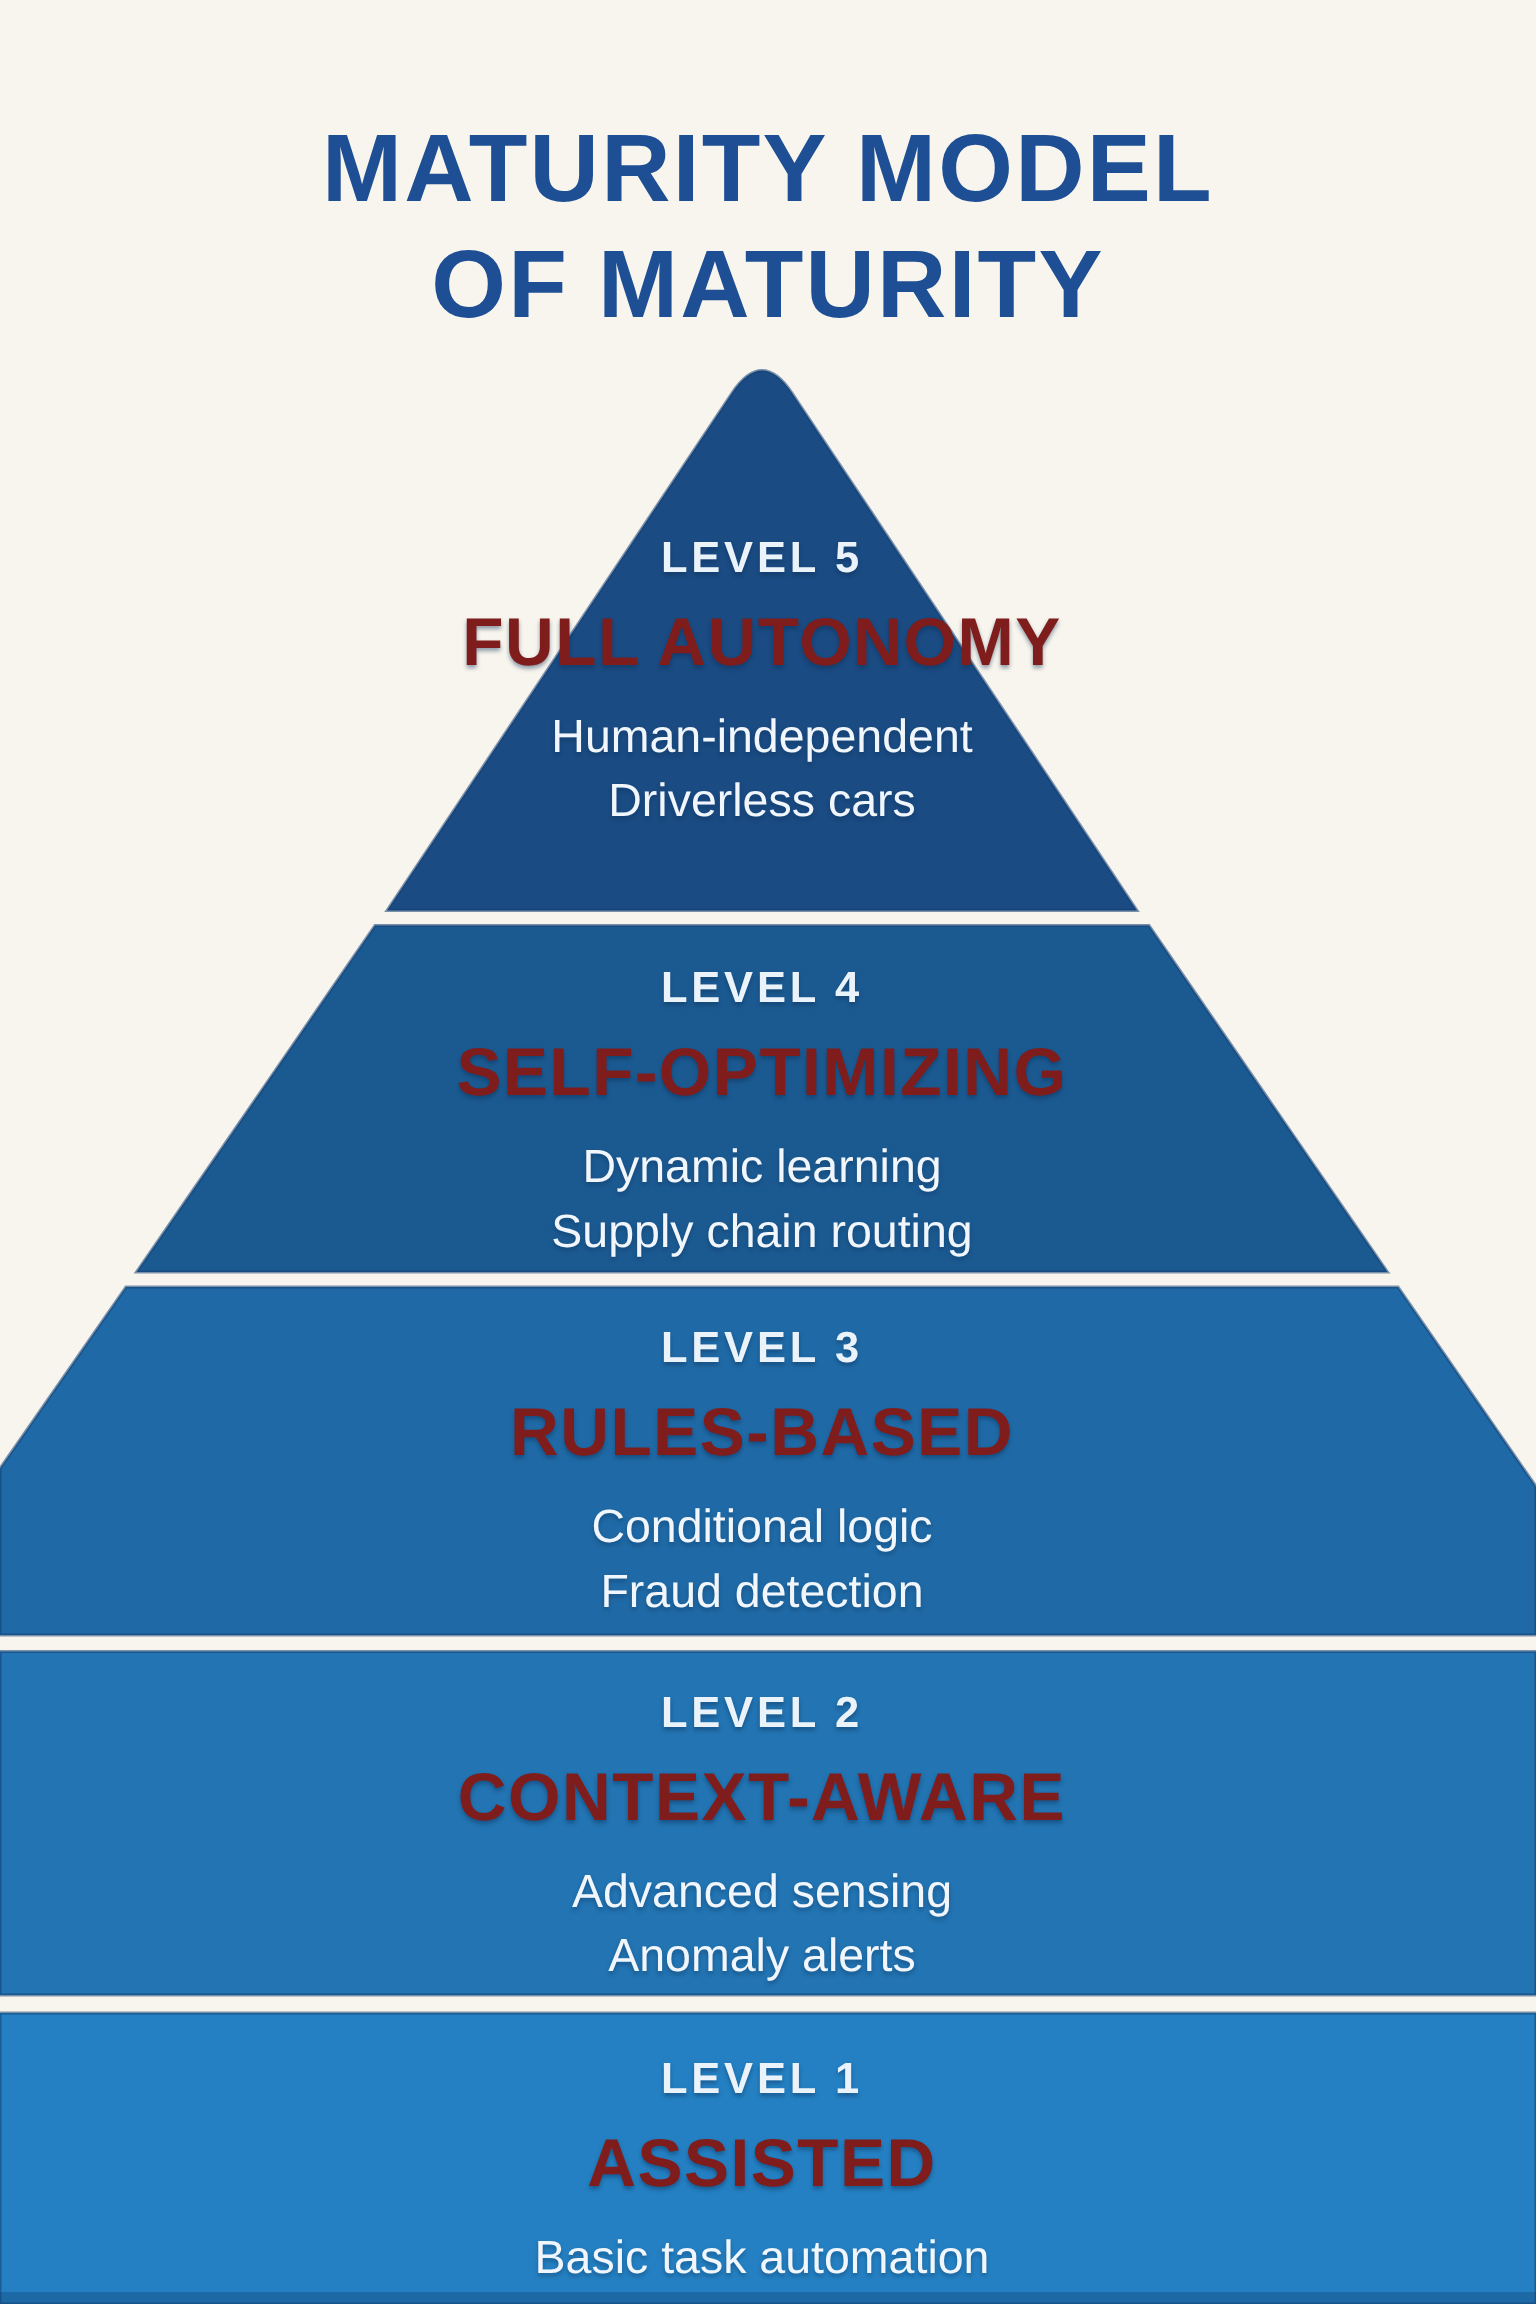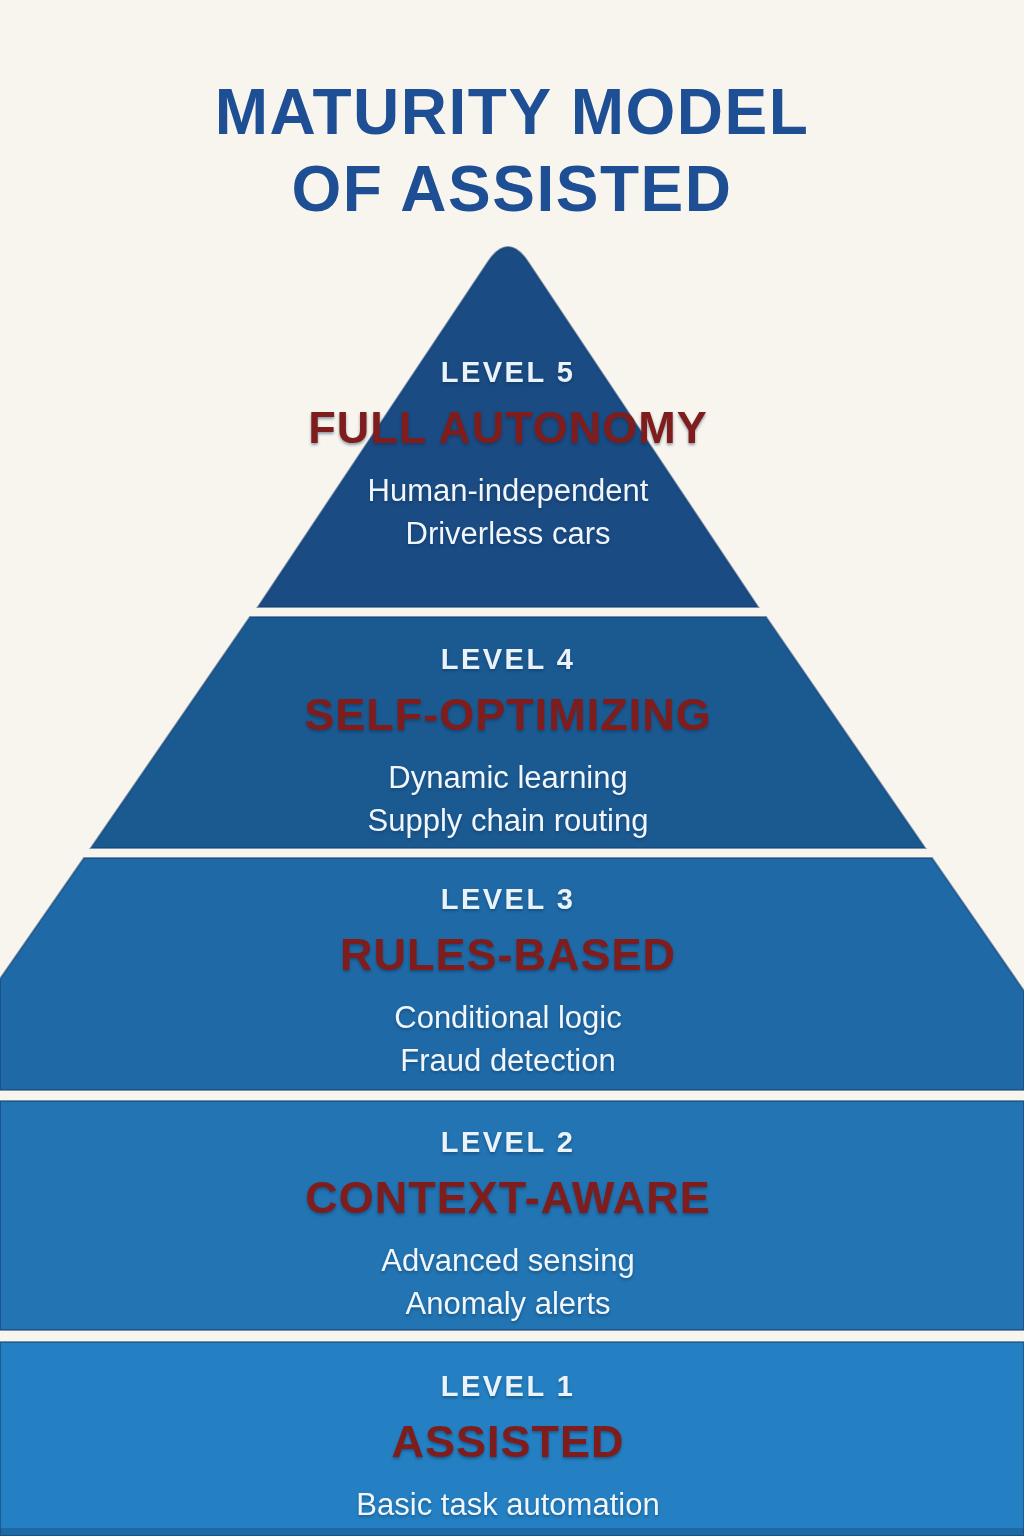--- a/index.html
+++ b/index.html
@@ -94,21 +94,21 @@
 
     <path d="M 0 1101 L 1024 1101 L 1024 1330 L 0 1330 Z" stroke="#123e72" stroke-opacity="0.55" stroke-width="2" fill="#2274b2"></path>
 
     <path d="M 0 1342 L 1024 1342 L 1024 1536 L 0 1536 Z" stroke="#123e72" stroke-opacity="0.55" stroke-width="2" fill="#2480c2"></path>
 
     <rect x="0" y="1528" width="1024" height="8" fill="#123e72" fill-opacity="0.35"></rect>
   </svg>
 
   <div class="title">
     <div>MATURITY MODEL</div>
-    <div>OF ASSISTED</div>
+    <div>OF MATURITY</div>
   </div>
 
   <div class="tier-text text-l5">
     <div class="tier-label">LEVEL 5</div>
     <div class="tier-name narrow">FULL AUTONOMY</div>
     <div class="tier-desc">Human-independent</div>
     <div class="tier-desc">Driverless cars</div>
   </div>
 
   <div class="tier-text text-l4">

